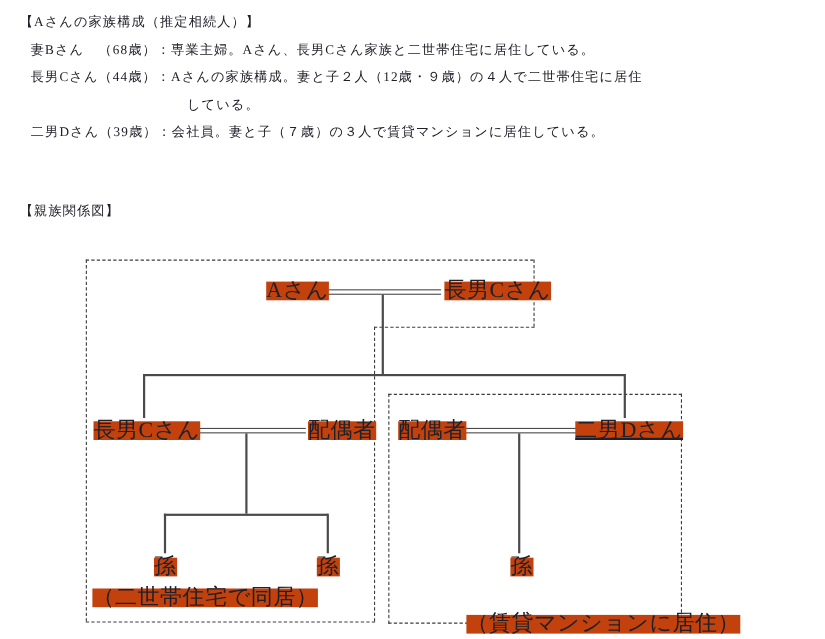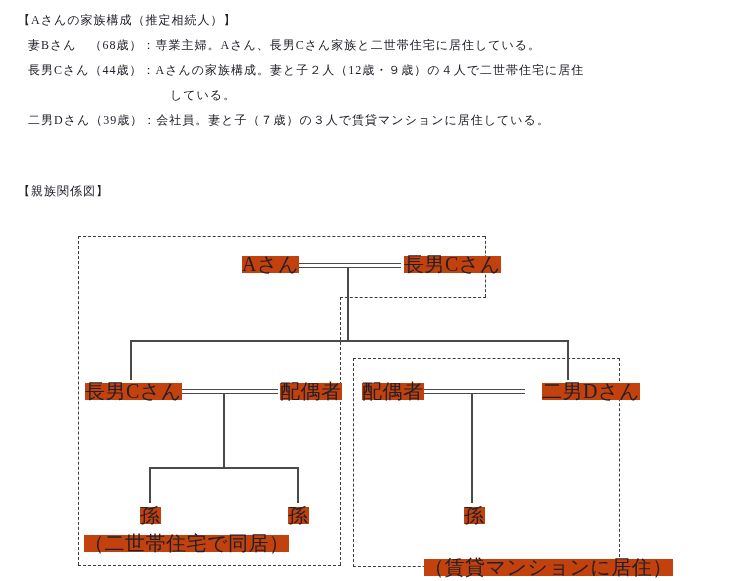--- a/index.html
+++ b/index.html
@@ -83,20 +83,20 @@
 
 <div class="marriage" style="left:414px; top:389px; width:111px;"></div>
 <div class="vline" style="left:471px; top:394px; height:109px;"></div>
 
 <div class="dlabel" style="left:242px; top:256px;">Aさん</div>
 <div class="dlabel" style="left:404px; top:256px;">長男Cさん</div>
 
 <div class="dlabel" style="left:85px; top:383px;">長男Cさん</div>
 <div class="dlabel" style="left:280px; top:383px;">配偶者</div>
 <div class="dlabel" style="left:362px; top:383px;">配偶者</div>
-<div class="dlabel" style="left:542px; top:383px;">二男Dさん</div>
+<div class="dlabel" style="left:523px; top:383px;text-decoration:underline;">二男Dさん</div>
 
 <div class="dlabel" style="left:140px; top:507px;">孫</div>
 <div class="dlabel" style="left:288px; top:507px;">孫</div>
 <div class="dlabel" style="left:464px; top:507px;">孫</div>
 
 <div class="dlabel" style="left:84px; top:535px;">（二世帯住宅で同居）</div>
 <div class="dlabel" style="left:424px; top:559px;">（賃貸マンションに居住）</div>
 
 </body></html>

